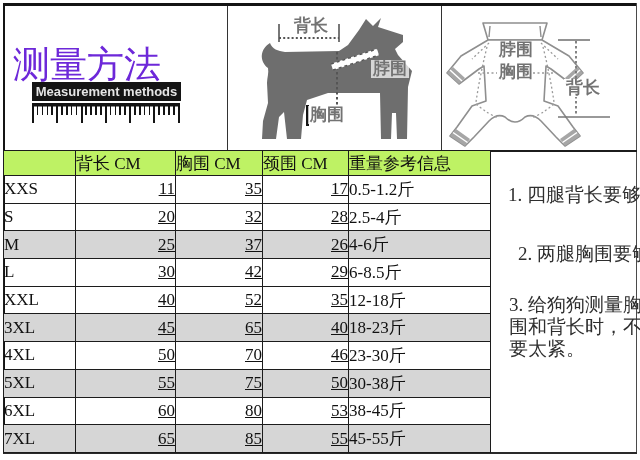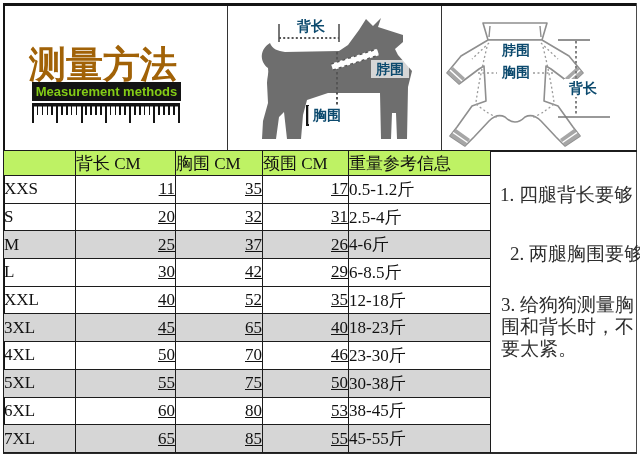--- a/index.html
+++ b/index.html
@@ -10,52 +10,52 @@
   #top-border{left:3px;top:3px;width:634px;height:3px;background:#141414;}
   #left-border{left:3px;top:3px;width:2px;height:450px;background:#141414;}
   #right-border{left:636px;top:3px;width:1px;height:450px;background:#4a4a4a;}
   #h-divider{left:3px;top:150px;width:634px;height:2px;background:#1c1c1c;}
   #bottom-line{left:3px;top:452px;width:634px;height:2px;background:#2a2a2a;}
   .v-divider{top:6px;width:1px;height:144px;background:#333;}
   #v-div-1{left:227px;}
   #v-div-2{left:441px;}
   
   #panel-logo{left:5px;top:6px;width:220px;height:142px;}
-  #logo-title{left:24px;top:34px;font-size:37px;font-weight:bold;color:#a16207;
+  #logo-title{left:8px;top:34px;font-size:37px;font-weight:normal;color:#6d28d9;
               letter-spacing:0px;white-space:nowrap;}
-  #logo-bar{left:27px;top:76px;width:149px;height:19px;background:#141414;color:#84cc16;
+  #logo-bar{left:27px;top:76px;width:149px;height:19px;background:#141414;color:#e5e5e5;
             font-size:13px;font-weight:600;text-align:center;line-height:19px;white-space:nowrap;}
   #logo-ruler{left:27px;top:97px;width:148px;height:20px;
     background:
       linear-gradient(#141414,#141414),
       repeating-linear-gradient(90deg,#141414 0 2px,transparent 2px 24.3px),
       repeating-linear-gradient(90deg,#141414 0 1.6px,transparent 1.6px 4.86px);
     background-size:100% 3.5px,100% 100%,100% 12px;
     background-repeat:no-repeat;}
   
   #panel-dog{left:228px;top:3px;width:213px;height:148px;}
   #panel-garment{left:441px;top:3px;width:196px;height:148px;}
-  .dia-label{position:absolute;width:38px;text-align:center;font-size:14px;font-weight:bold;
-             color:#0c4a6e;line-height:18px;white-space:nowrap;}
+  .dia-label{position:absolute;width:38px;text-align:center;font-size:17px;font-weight:bold;
+             color:#737373;line-height:18px;white-space:nowrap;}
   .dia-label.on-dog{background:rgba(255,255,255,0.72);}
   .dia-label.on-white{background:#fff;}
   
   #size-table{position:absolute;left:3px;top:150px;width:487px;height:303px;
       border-collapse:collapse;table-layout:fixed;
       font-family:"Liberation Serif","DejaVu Serif",serif;font-size:17px;color:#111;}
   #size-table td{border:1px solid #1c1c1c;padding:0;overflow:hidden;white-space:nowrap;}
   #size-table tr.hdr td{height:24px;background:#bef264;}
   #size-table tr.alt td{background:#d6d6d6;}
   .c-size{padding-left:5px;}
   .c-num{text-align:right;padding-right:6px;text-decoration:underline;}
   .c-wt{padding-left:4px;}
   
   #panel-notes{left:491px;top:152px;width:145px;height:300px;
       font-family:"Liberation Serif","DejaVu Serif",serif;font-size:19px;color:#2e2e2e;}
-  .note{position:absolute;white-space:nowrap;}
+  .note{position:absolute;white-space:nowrap;margin-left:8px;}
   #note-1{left:9px;top:30px;}
   #note-2{left:19px;top:89px;}
   #note-3{left:10px;top:142px;width:141px;white-space:normal;line-height:22px;}
 </style>
 </head>
 <body>
 
 <div class="abs" id="top-border"></div>
 <div class="abs" id="left-border"></div>
 <div class="abs" id="right-border"></div>
@@ -158,21 +158,21 @@
         <td class="c-size">XXS</td>
         <td class="c-num">11</td>
         <td class="c-num">35</td>
         <td class="c-num">17</td>
         <td class="c-wt">0.5-1.2斤</td>
       </tr>
   <tr>
         <td class="c-size">S</td>
         <td class="c-num">20</td>
         <td class="c-num">32</td>
-        <td class="c-num">31</td>
+        <td class="c-num">28</td>
         <td class="c-wt">2.5-4斤</td>
       </tr>
   <tr class="alt">
         <td class="c-size">M</td>
         <td class="c-num">25</td>
         <td class="c-num">37</td>
         <td class="c-num">26</td>
         <td class="c-wt">4-6斤</td>
       </tr>
   <tr>

